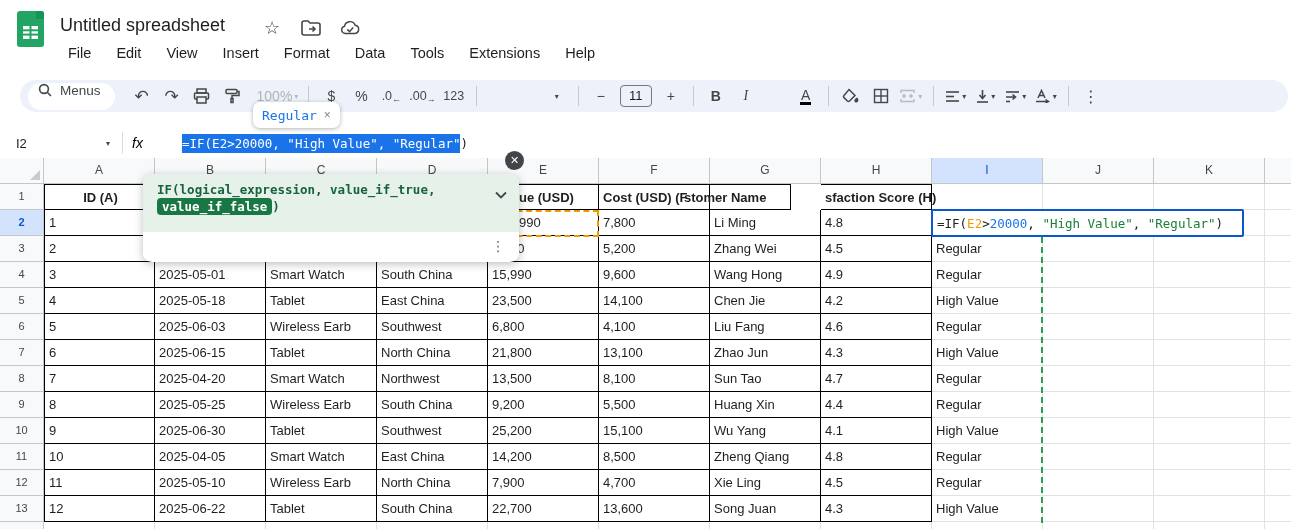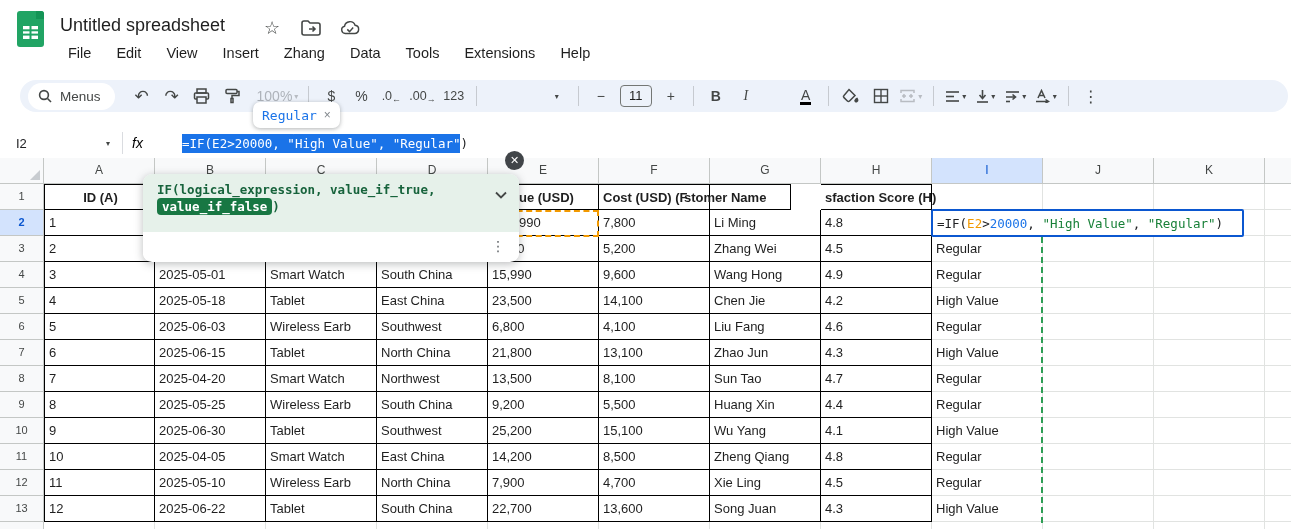--- a/index.html
+++ b/index.html
@@ -12,21 +12,21 @@
   .logo{position:absolute;left:16px;top:10px;}
   .doc-title{position:absolute;left:60px;top:15px;font-size:18px;color:#1f1f1f;}
   .title-icons{position:absolute;left:262px;top:18px;display:flex;gap:19px;align-items:center;color:#444746;}
   .title-icons .ic{width:20px;height:20px;display:flex;align-items:center;justify-content:center;font-size:18px;}
   .menubar{position:absolute;left:60px;top:43px;display:flex;gap:9px;}
   .menu-item{font-size:14.5px;color:#1f1f1f;padding:2px 8px;border-radius:4px;}
 
   
   .toolbar{position:absolute;left:20px;top:80px;width:1268px;height:32px;background:#edf2fa;
            border-radius:16px;display:flex;align-items:center;padding:0 8px;box-sizing:border-box;}
-  .menus-pill{display:flex;align-items:center;gap:8px;background:#fff;border-radius:14px;height:27px;
+  .menus-pill{display:flex;gap:8px;background:#fff;border-radius:14px;height:27px;
               padding:0 14px 0 10px;font-size:13.5px;color:#444746;margin-right:12px;}
   .tbtn{display:flex;align-items:center;justify-content:center;min-width:24px;height:26px;
         color:#444746;font-size:14px;margin:0 3px;border-radius:4px;white-space:nowrap;}
   .tbtn.small{font-size:12.5px;}
   .tbtn.disabled{color:#aeb3ba;}
   .caret{font-size:8px;color:#444746;margin-left:2px;}
   .caret.disabled{color:#b8bcc2;}
   .tdiv{width:1px;height:20px;background:#c6cad0;margin:0 7px;}
   .fontsize-box{border:1px solid #747775;border-radius:4px;width:30px;height:20px;line-height:20px;
                 text-align:center;font-size:13px;color:#1f1f1f;margin:0 4px;}
@@ -121,21 +121,21 @@
         <path d="M6 14 h10 a4.5 4.5 0 0 0 .6-8.96 A6 6 0 0 0 5 6.1 A4 4 0 0 0 6 14 z"></path>
         <path d="M8 9.5 L10.5 12 L14.5 7.5"></path>
       </svg>
     </span>
   </div>
   <div class="menubar">
     <span class="menu-item">File</span>
     <span class="menu-item">Edit</span>
     <span class="menu-item">View</span>
     <span class="menu-item">Insert</span>
-    <span class="menu-item">Zhang</span>
+    <span class="menu-item">Format</span>
     <span class="menu-item">Data</span>
     <span class="menu-item">Tools</span>
     <span class="menu-item">Extensions</span>
     <span class="menu-item">Help</span>
   </div>
 </div>
 
 <div class="toolbar">
   <div class="menus-pill">
     <svg width="14" height="14" viewBox="0 0 14 14" fill="none" stroke="#444746" stroke-width="1.6">

